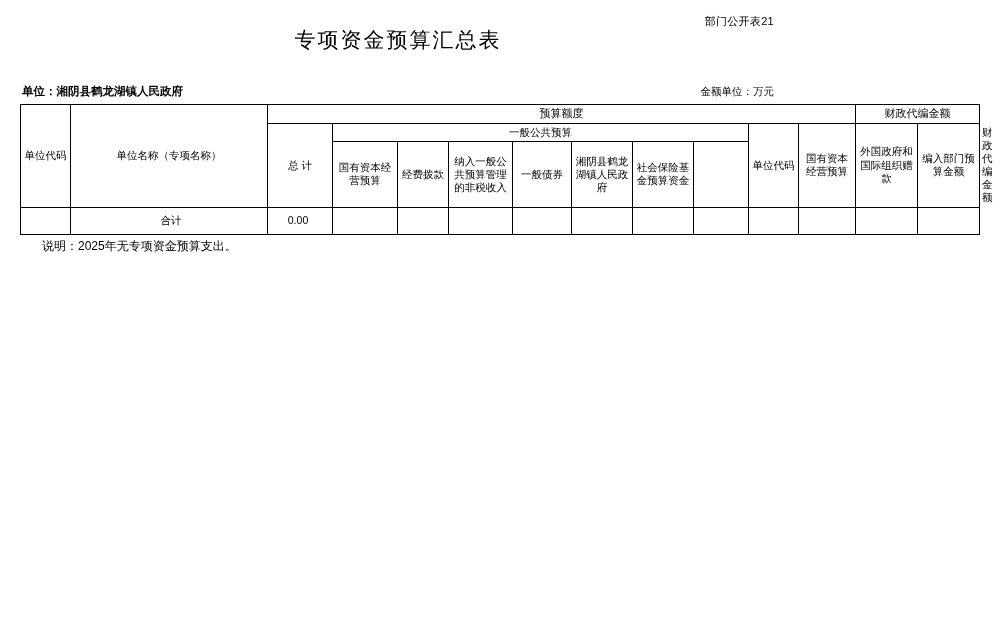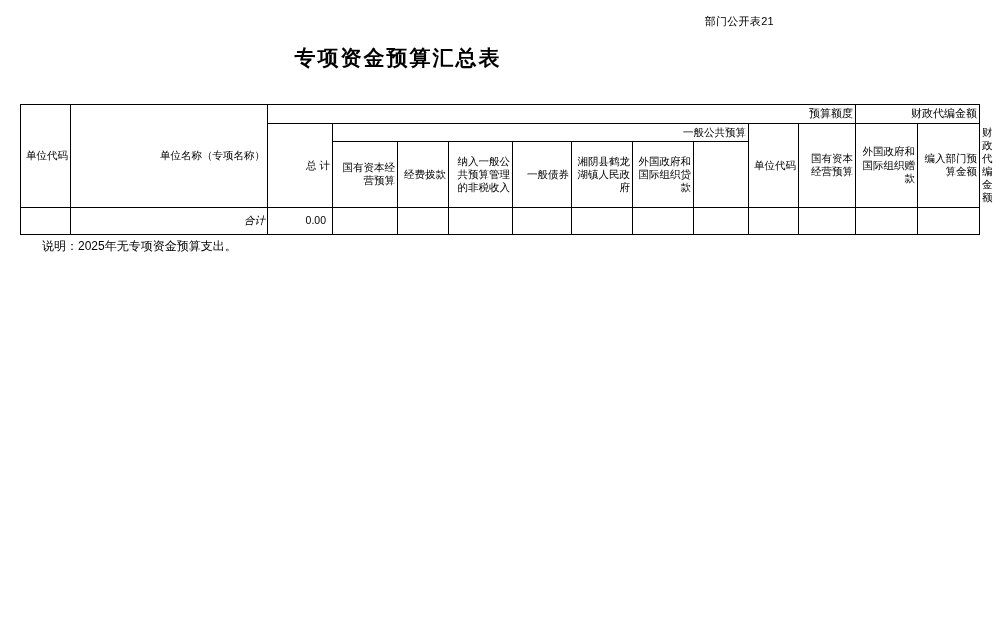--- a/index.html
+++ b/index.html
@@ -24,26 +24,26 @@
   .form-code {
     position: absolute;
     top: 14px;
     right: 22px;
     font-size: 11px;
     color: #000;
     letter-spacing: 0.3px;
   }
   .doc-title {
     position: absolute;
-    top: 44px;
+    top: 26px;
     left: 0;
     width: 100%;
     text-align: center;
     font-size: 21px;
-    font-weight: bold;
+    font-weight: normal;
     letter-spacing: 2px;
   }
   .meta-row {
     position: absolute;
     top: 84px;
     left: 22px;
     right: 22px;
     height: 16px;
   }
   .meta-left {
@@ -65,39 +65,38 @@
     left: 20px;
     width: 960px;
     border-collapse: collapse;
     table-layout: fixed;
   }
   table.budget th,
   table.budget td {
     border: 1px solid #000000;
     font-size: 10.5px;
     font-weight: normal;
-    text-align: right;
+    text-align: center;
     vertical-align: middle;
     padding: 2px 2px;
     line-height: 1.25;
     word-break: break-all;
   }
   table.budget th.grp {
     font-size: 11px;
   }
   table.budget th.tall {
     height: 52px;
   }
   .row-data td {
     height: 22px;
   }
   .cell-left {
     text-align: right;
     padding-left: 6px !important;
-    font-style: italic;
   }
   .cell-right {
     text-align: right;
     padding-right: 6px !important;
   }
   .note {
     position: absolute;
     top: 238px;
     left: 42px;
     font-size: 12px;
@@ -106,20 +105,24 @@
 </style>
 </head>
 <body>
 
 <div class="page">
 
   <div class="form-code">部门公开表21</div>
 
   <div class="doc-title">专项资金预算汇总表</div>
 
+  <div class="meta-row">
+    <div class="meta-left">单位：湘阴县鹤龙湖镇人民政府</div>
+    <div class="meta-right">金额单位：万元</div>
+  </div>
 
   <table class="budget">
     <colgroup>
       <col style="width:50px">
       <col style="width:197px">
       <col style="width:65px">
       <col style="width:65px">
       <col style="width:51px">
       <col style="width:64px">
       <col style="width:59px">
@@ -146,21 +149,21 @@
         <th rowspan="3">外国政府和国际组织赠款</th>
         <th rowspan="3">编入部门预算金额</th>
         <th rowspan="3">财政代编金额</th>
       </tr>
       <tr>
         <th rowspan="2" class="tall">国有资本经营预算</th>
         <th rowspan="2" class="tall">经费拨款</th>
         <th rowspan="2" class="tall">纳入一般公共预算管理的非税收入</th>
         <th rowspan="2" class="tall">一般债券</th>
         <th rowspan="2" class="tall">湘阴县鹤龙湖镇人民政府</th>
-        <th rowspan="2" class="tall">外国政府和国际组织贷款</th>
+        <th rowspan="2" class="tall">社会保险基金预算资金</th>
 
       </tr>
       <tr></tr>
     </thead>
     <tbody>
       <tr class="row-data">
         <td></td>
         <td class="cell-left">合计</td>
         <td class="cell-right">0.00</td>
         <td></td>

